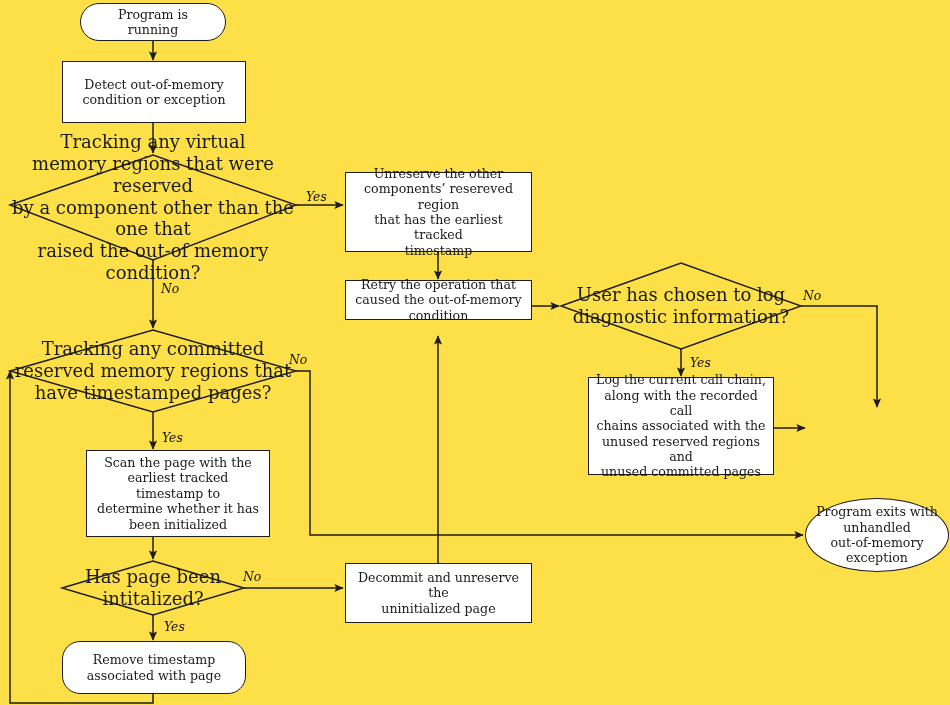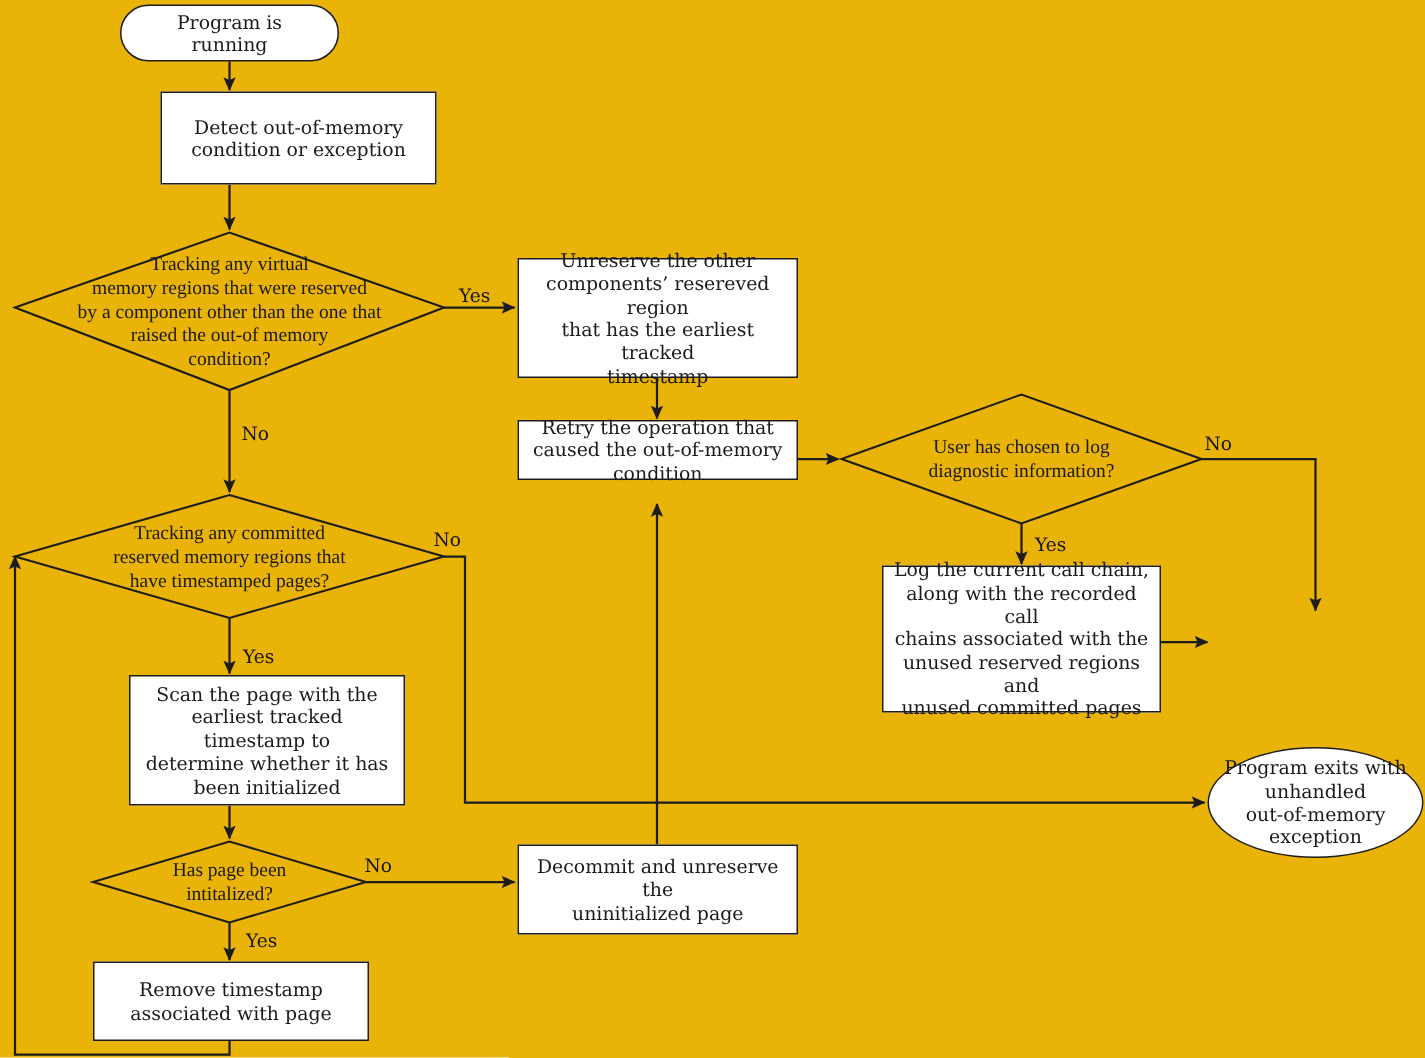--- a/index.html
+++ b/index.html
@@ -5,21 +5,21 @@
 <style>
   html, body {
     margin: 0;
     padding: 0;
     background: #ffffff;
   }
   #canvas {
     position: relative;
     width: 950px;
     height: 705px;
-    background: #eab308;
+    background: #fde047;
     font-family: "DejaVu Serif", "Liberation Serif", serif;
     overflow: hidden;
   }
   #wires {
     position: absolute;
     left: 0;
     top: 0;
     width: 950px;
     height: 705px;
     pointer-events: none;
@@ -45,32 +45,32 @@
     border: 1.4px solid #1d1d1d;
     background: #ffffff;
     font-size: 12.6px;
     padding: 2px 10px;
   }
   .node.term.pill   { border-radius: 999px; }
   .node.term.stadium{ border-radius: 50% / 50%; }
   .node.decision {
     background: transparent;
     border: 0;
-    font-size: 13px;
+    font-size: 18px;
     z-index: 3;
-    font-family: Liberation Serif, serif;
   }
   .node.decision .dtext {
     position: relative;
     z-index: 4;
     white-space: pre-line;
   }
   .edge-label {
     position: absolute;
     font-family: "DejaVu Serif", "Liberation Serif", serif;
+    font-style: italic;
     font-size: 12.4px;
     color: #141414;
     white-space: nowrap;
     z-index: 5;
   }
 </style>
 </head>
 <body>
 
 <div id="canvas">
@@ -120,21 +120,21 @@
 
       <path d="M 153 694 L 153 703 L 10 703 L 10 371" marker-end="url(#ah)"></path>
 
     </g>
   </svg>
 
   <div class="node term pill" style="left:80px; top:3px; width:146px; height:38px;">
     <span>Program is running</span>
   </div>
 
-  <div class="node proc" style="left:62px; top:61px; width:184px; height:62px;margin-left:45px;">
+  <div class="node proc" style="left:62px; top:61px; width:184px; height:62px;">
     <span>Detect out-of-memory
 condition or exception</span>
   </div>
 
   <div class="node decision" style="left:10px; top:155px; width:286px; height:105px;">
     <span class="dtext">Tracking any virtual
 memory regions that were reserved
 by a component other than the one that
 raised the out-of memory
 condition?</span>
@@ -185,21 +185,21 @@
 earliest tracked timestamp to
 determine whether it has
 been initialized</span>
   </div>
 
   <div class="node decision" style="left:62px; top:561px; width:182px; height:54px;">
     <span class="dtext">Has page been
 intitalized?</span>
   </div>
 
-  <div class="node proc" style="left:62px; top:641px; width:184px; height:53px;">
+  <div class="node proc" style="left:62px; top:641px; width:184px; height:53px;border-radius:18px;">
     <span>Remove timestamp
 associated with page</span>
   </div>
 
   <div class="node proc" style="left:345px; top:563px; width:187px; height:60px;">
     <span>Decommit and unreserve the
 uninitialized page</span>
   </div>
 
   <div class="edge-label" style="left:306px; top:189px;">Yes</div>

